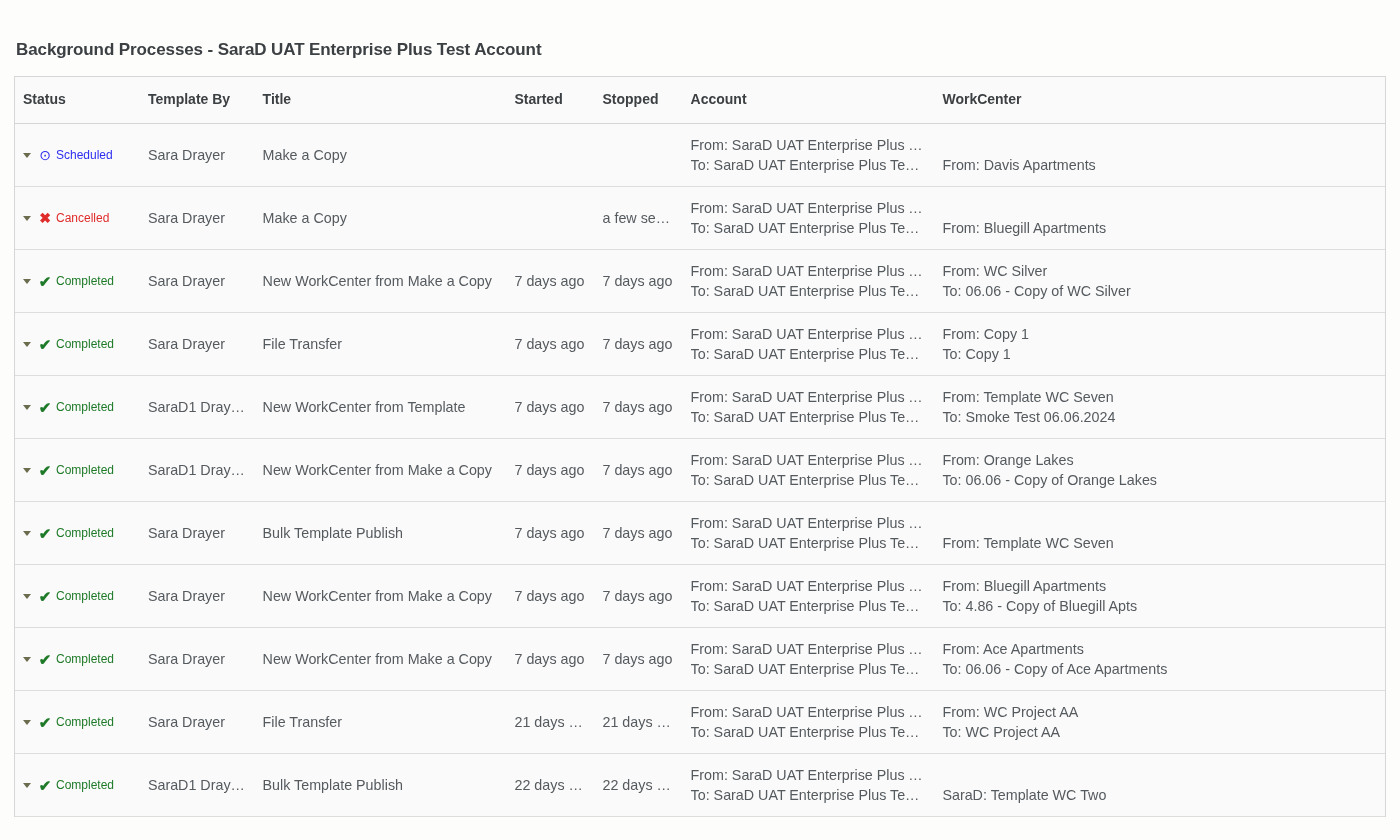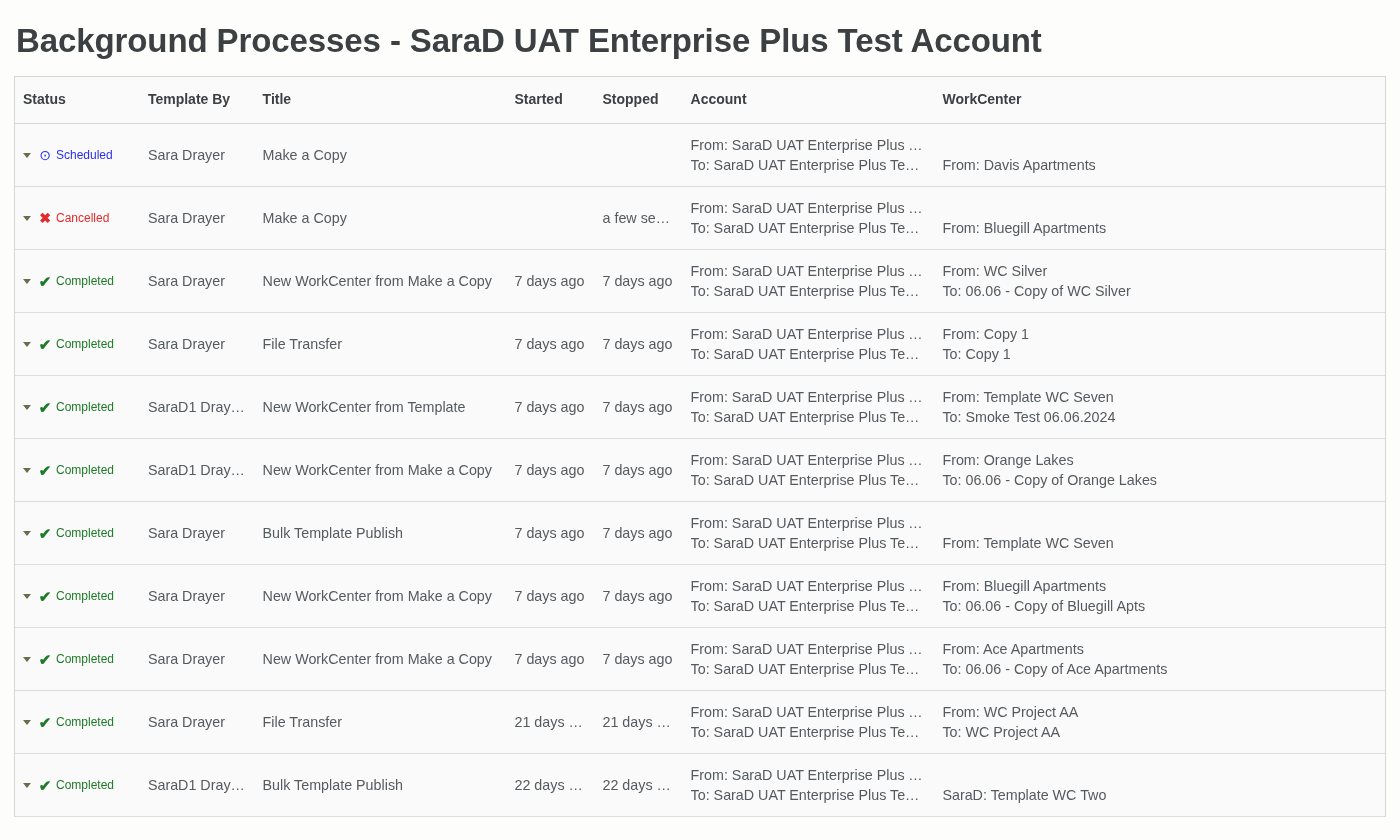--- a/index.html
+++ b/index.html
@@ -52,25 +52,25 @@
   }
 
   
   .page-body {
     padding: 0 14px;
     box-sizing: border-box;
     background: #fdfdfc;
   }
 
   .page-title {
-    font-size: 33px;
+    font-size: 17px;
     font-weight: bold;
     color: #3c4043;
     margin: 0;
-    padding: 22px 2px 16px 2px;
+    padding: 40px 2px 16px 2px;
     letter-spacing: -0.1px;
     white-space: nowrap;
   }
 
   
   .table-wrap {
     border: 1px solid #d6d6d6;
     border-bottom: none;
     background: #fafafa;
     box-sizing: border-box;
@@ -400,21 +400,21 @@
               <td class="cell-stopped">7 days ago</td>
               <td class="cell-account">
                 <div class="two-line">
                   <span>From: SaraD UAT Enterprise Plus T...</span>
                   <span>To: SaraD UAT Enterprise Plus Test ...</span>
                 </div>
               </td>
               <td class="cell-wc">
                 <div class="two-line">
                   <span>From: Bluegill Apartments</span>
-                  <span>To: 06.06 - Copy of Bluegill Apts</span>
+                  <span>To: 4.86 - Copy of Bluegill Apts</span>
                 </div>
               </td>
             </tr>
             <tr>
               <td class="cell-status">
                 <div class="status-inner st-completed">
                   <span class="caret"></span>
                   <span class="status-icon">✔</span>
                   <span class="status-label">Completed</span>
                 </div>

